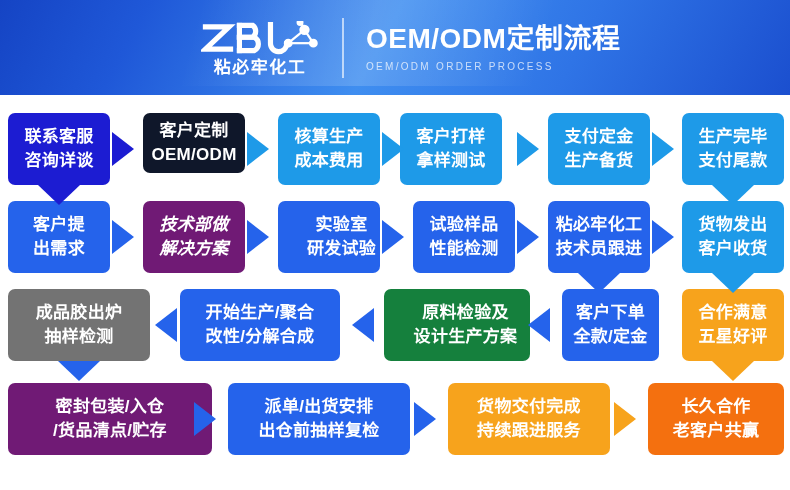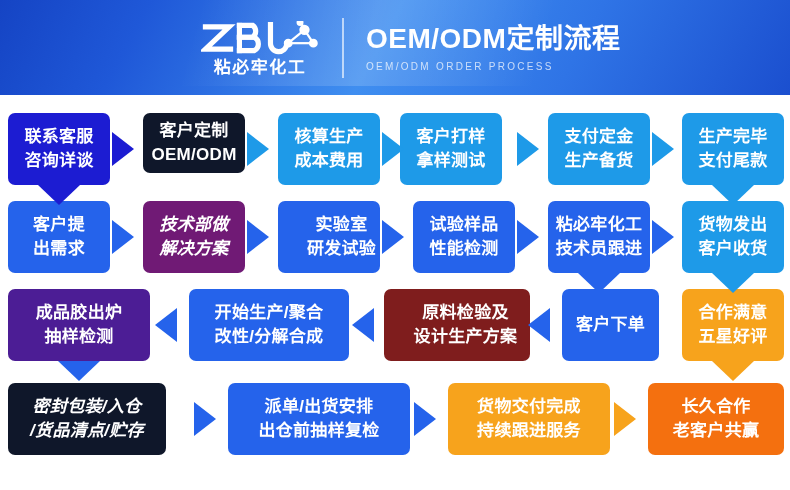--- a/index.html
+++ b/index.html
@@ -231,40 +231,41 @@
         <div class="l2">性能检测</div>
       </div>
       <div class="node" style="left: 548px; top: 106px; width: 102px; height: 72px; background: rgb(37, 99, 235);">
         <div class="l1">粘必牢化工</div>
         <div class="l2">技术员跟进</div>
       </div>
       <div class="node" style="left: 682px; top: 106px; width: 102px; height: 72px; background: rgb(30, 154, 232);">
         <div class="l1">货物发出</div>
         <div class="l2">客户收货</div>
       </div>
-      <div class="node" style="left: 8px; top: 194px; width: 142px; height: 72px; background: #4c1d95;">
+      <div class="node" style="left: 8px; top: 194px; width: 142px; height: 72px; background: #737373;">
         <div class="l1">成品胶出炉</div>
         <div class="l2">抽样检测</div>
       </div>
-      <div class="node" style="left: 189px; top: 194px; width: 160px; height: 72px; background: rgb(37, 99, 235); text-align: right;">
+      <div class="node" style="left: 180px; top: 194px; width: 160px; height: 72px; background: rgb(37, 99, 235); text-align: right;">
         <div class="l1">开始生产/聚合</div>
         <div class="l2">改性/分解合成</div>
       </div>
-      <div class="node" style="left: 384px; top: 194px; width: 146px; height: 72px; background: #7f1d1d; padding-left: 17px;">
+      <div class="node" style="left: 384px; top: 194px; width: 146px; height: 72px; background: #15803d; padding-left: 17px;">
         <div class="l1">原料检验及</div>
         <div class="l2">设计生产方案</div>
       </div>
       <div class="node" style="left: 553px; top: 194px; width: 97px; height: 72px; background: rgb(37, 99, 235); margin-left: 9px;">
         <div class="l1">客户下单</div>
+        <div class="l2">全款/定金</div>
       </div>
       <div class="node" style="left: 682px; top: 194px; width: 102px; height: 72px; background: rgb(247, 163, 28);">
         <div class="l1">合作满意</div>
         <div class="l2">五星好评</div>
       </div>
-      <div class="node" style="left: 8px; top: 288px; width: 158px; height: 72px; background: #0f172a; font-style: italic;">
+      <div class="node" style="left: 8px; top: 288px; width: 204px; height: 72px; background: #701a75;">
         <div class="l1">密封包装/入仓</div>
         <div class="l2">/货品清点/贮存</div>
       </div>
       <div class="node" style="left: 228px; top: 288px; width: 182px; height: 72px; background: rgb(37, 99, 235);">
         <div class="l1">派单/出货安排</div>
         <div class="l2">出仓前抽样复检</div>
       </div>
       <div class="node" style="left: 448px; top: 288px; width: 162px; height: 72px; background: rgb(247, 163, 28);">
         <div class="l1">货物交付完成</div>
         <div class="l2">持续跟进服务</div>

